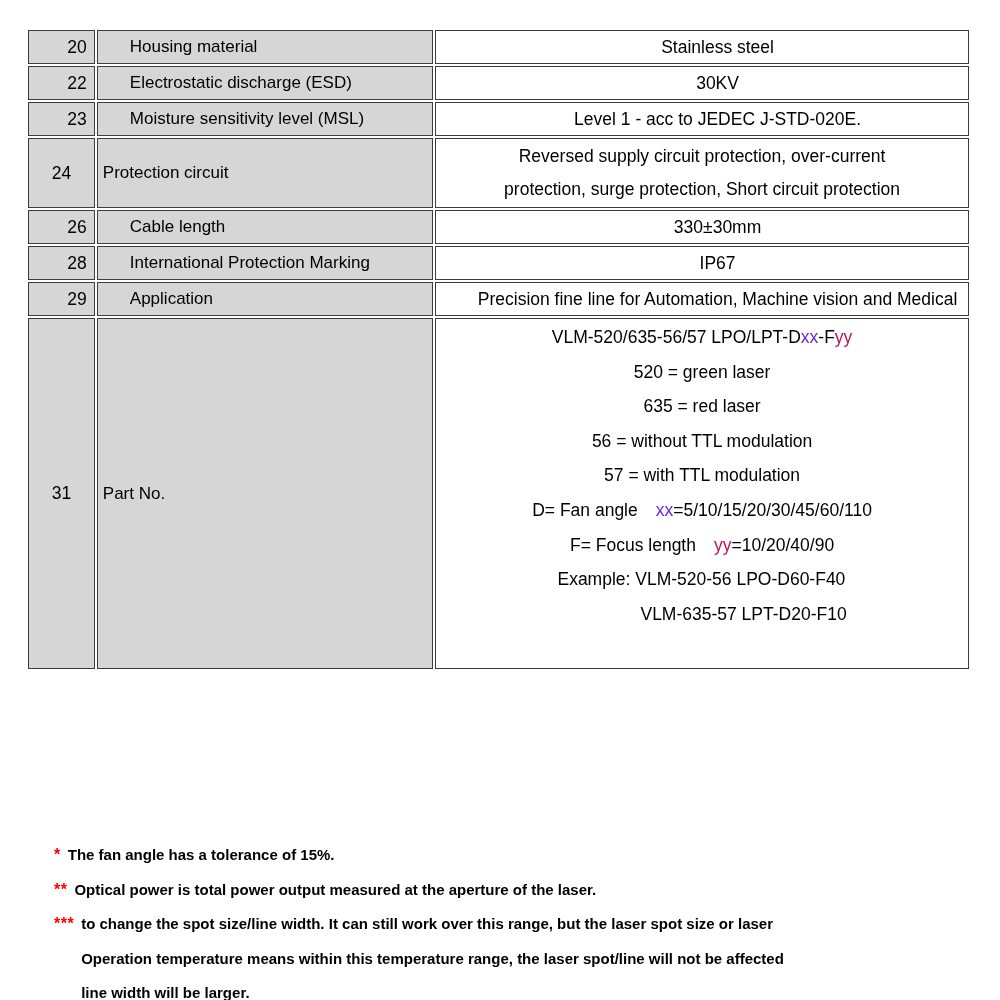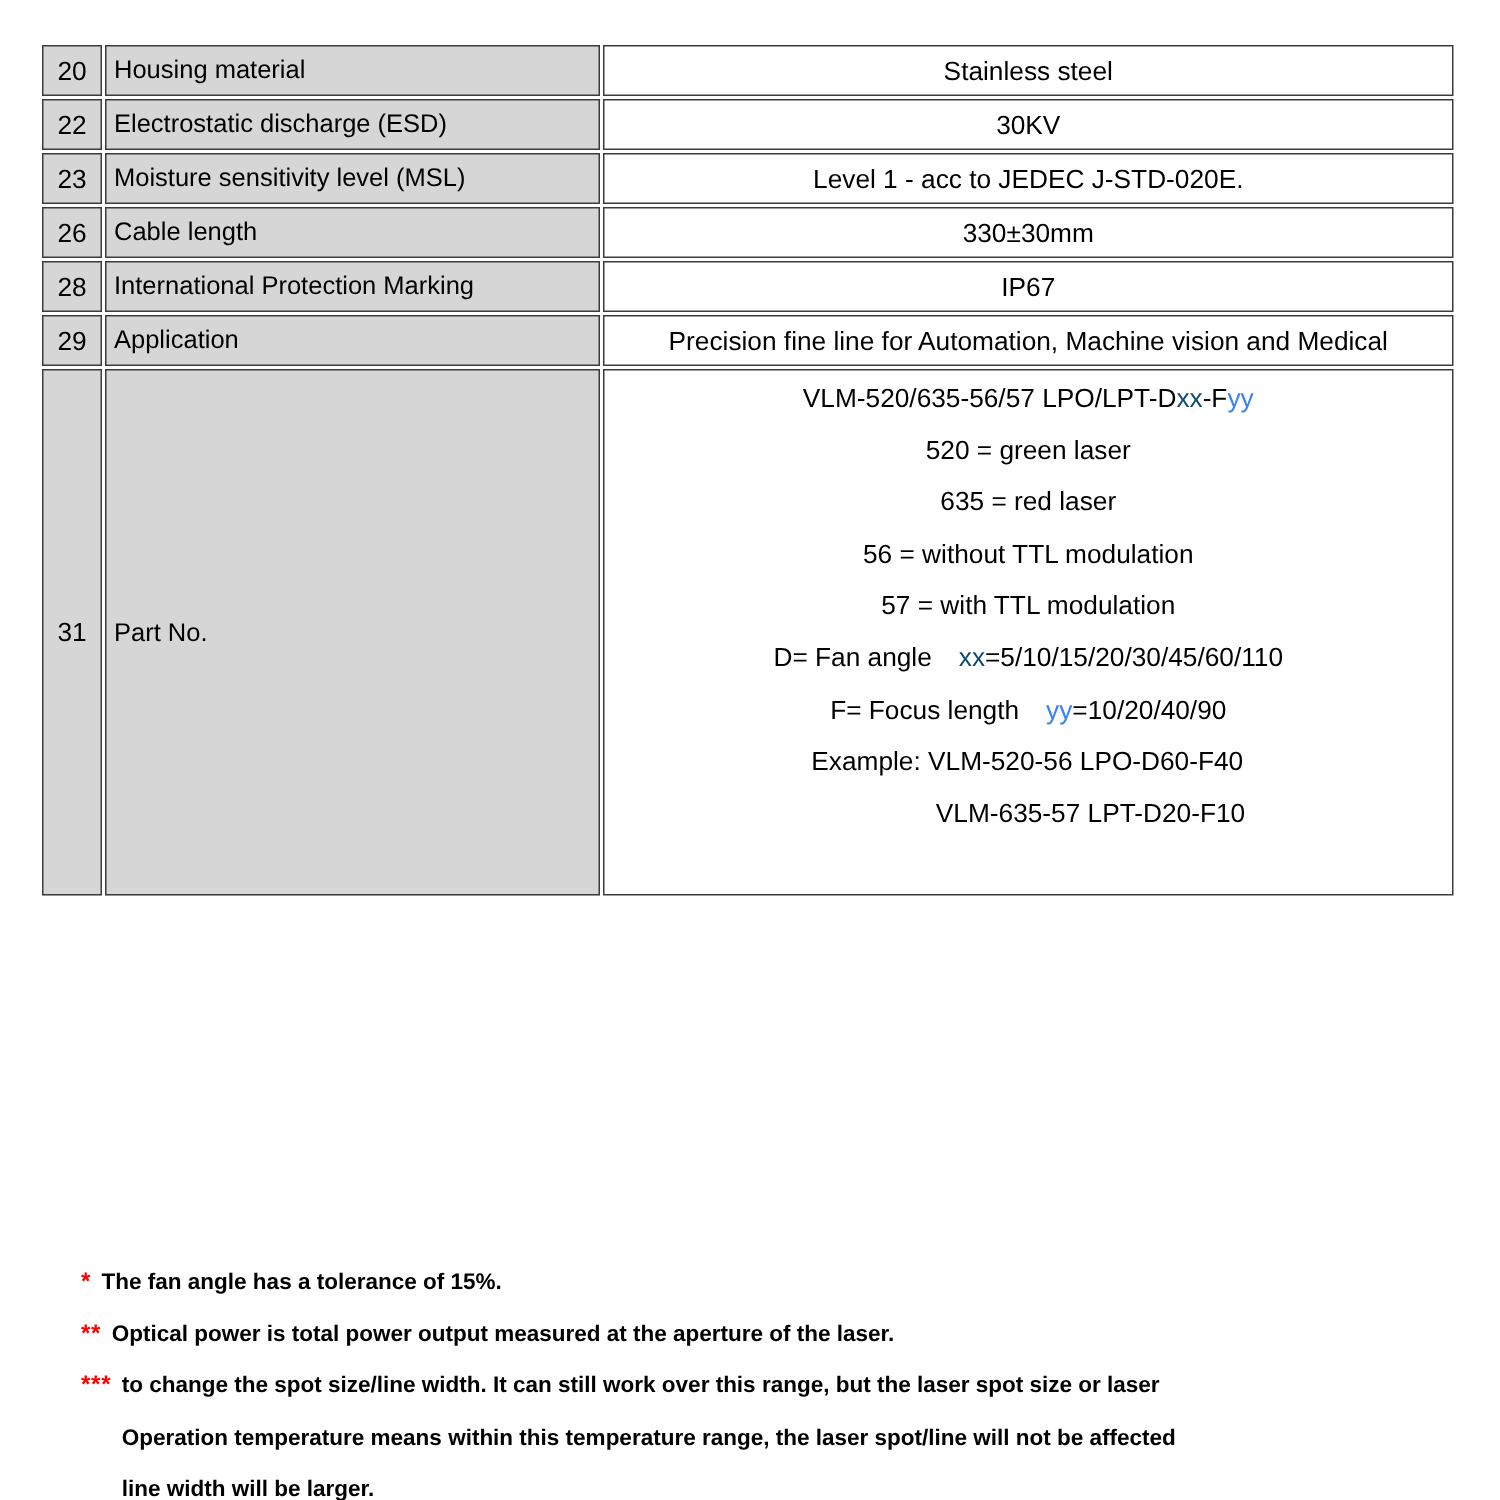--- a/index.html
+++ b/index.html
@@ -39,40 +39,40 @@
     padding-left: 5px;
     font-size: 17px;
     white-space: nowrap;
   }
   td.value {
     width: 563px;
     text-align: center;
     font-size: 17.5px;
     background: #ffffff;
   }
-  tr.std td { height: 30px; }
+  tr.std td { height: 30px; padding-left: 32px; }
   tr.tall td { height: 66px; }
   tr.partno-row td { height: 347px; }
   .fs16 { font-size: 16.3px; }
   .fs15 { font-size: 15px; }
   .fs14 { font-size: 14.5px; }
   .two-line div { line-height: 33px; }
 
   td.partno-cell {
     vertical-align: top;
     padding-top: 1px;
   }
   .pline {
     line-height: 34.6px;
     text-align: center;
     font-size: 17.5px;
     white-space: nowrap;
   }
-  .xx { color: #0c4a6e; }
-  .yy { color: #3b82f6; }
+  .xx { color: #6d28d9; }
+  .yy { color: #be185d; }
   .gap { display: inline-block; width: 18px; }
   .example-inner { display: inline-block; text-align: left; }
   .example-inner .l2 { margin-left: 83px; }
 
   .footnotes {
     position: absolute;
     left: 54px;
     top: 838px;
     width: 920px;
   }
@@ -105,20 +105,28 @@
     </tr>
     <tr class="std">
       <td class="num">22</td>
       <td class="label">Electrostatic discharge (ESD)</td>
       <td class="value">30KV</td>
     </tr>
     <tr class="std">
       <td class="num">23</td>
       <td class="label fs16">Moisture sensitivity level (MSL)</td>
       <td class="value">Level 1 - acc to JEDEC J-STD-020E.</td>
+    </tr>
+    <tr class="tall">
+      <td class="num">24</td>
+      <td class="label">Protection circuit</td>
+      <td class="value two-line">
+        <div>Reversed supply circuit protection, over-current</div>
+        <div>protection, surge protection, Short circuit protection</div>
+      </td>
     </tr>
     <tr class="std">
       <td class="num">26</td>
       <td class="label">Cable length</td>
       <td class="value">330±30mm</td>
     </tr>
     <tr class="std">
       <td class="num">28</td>
       <td class="label fs16">International Protection Marking</td>
       <td class="value">IP67</td>

